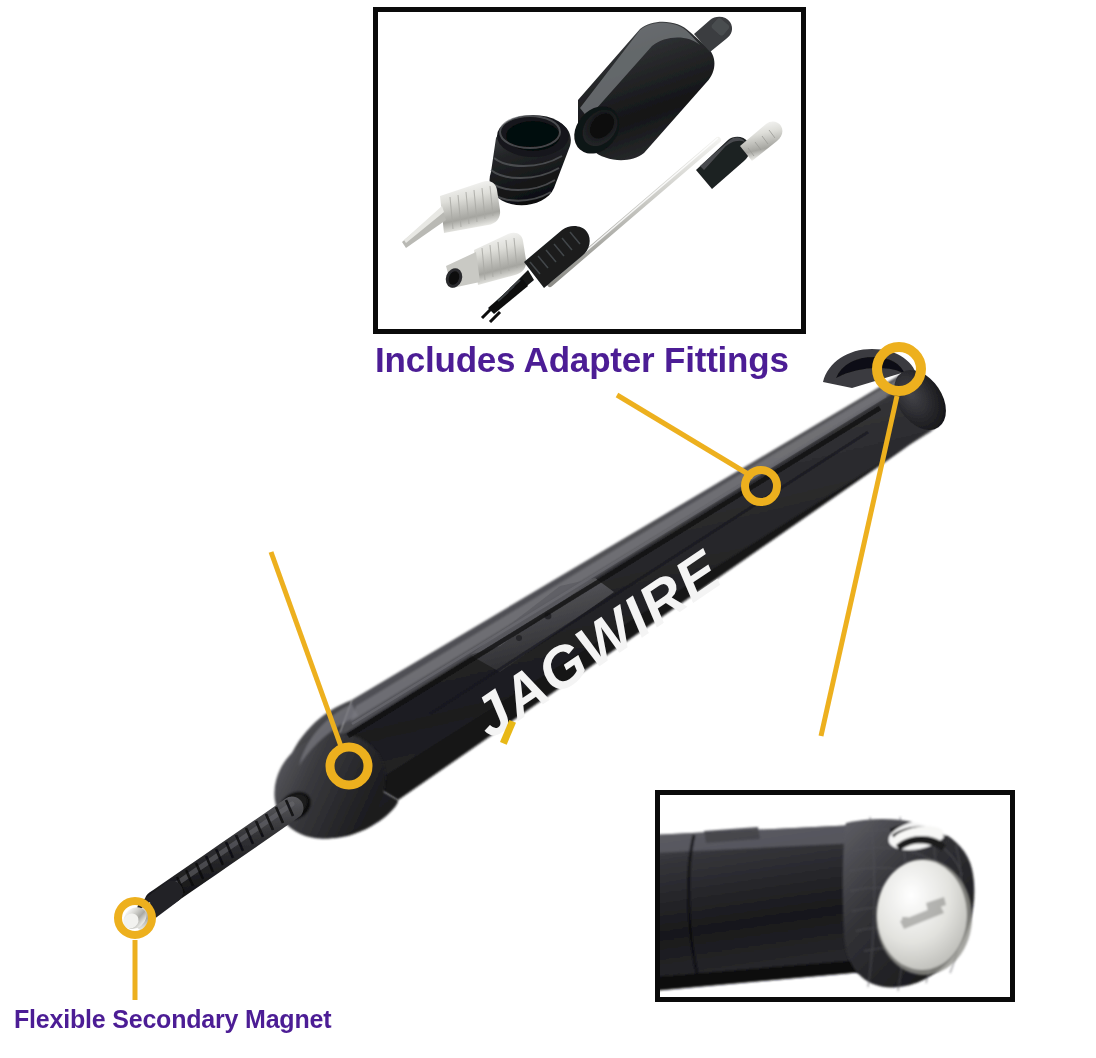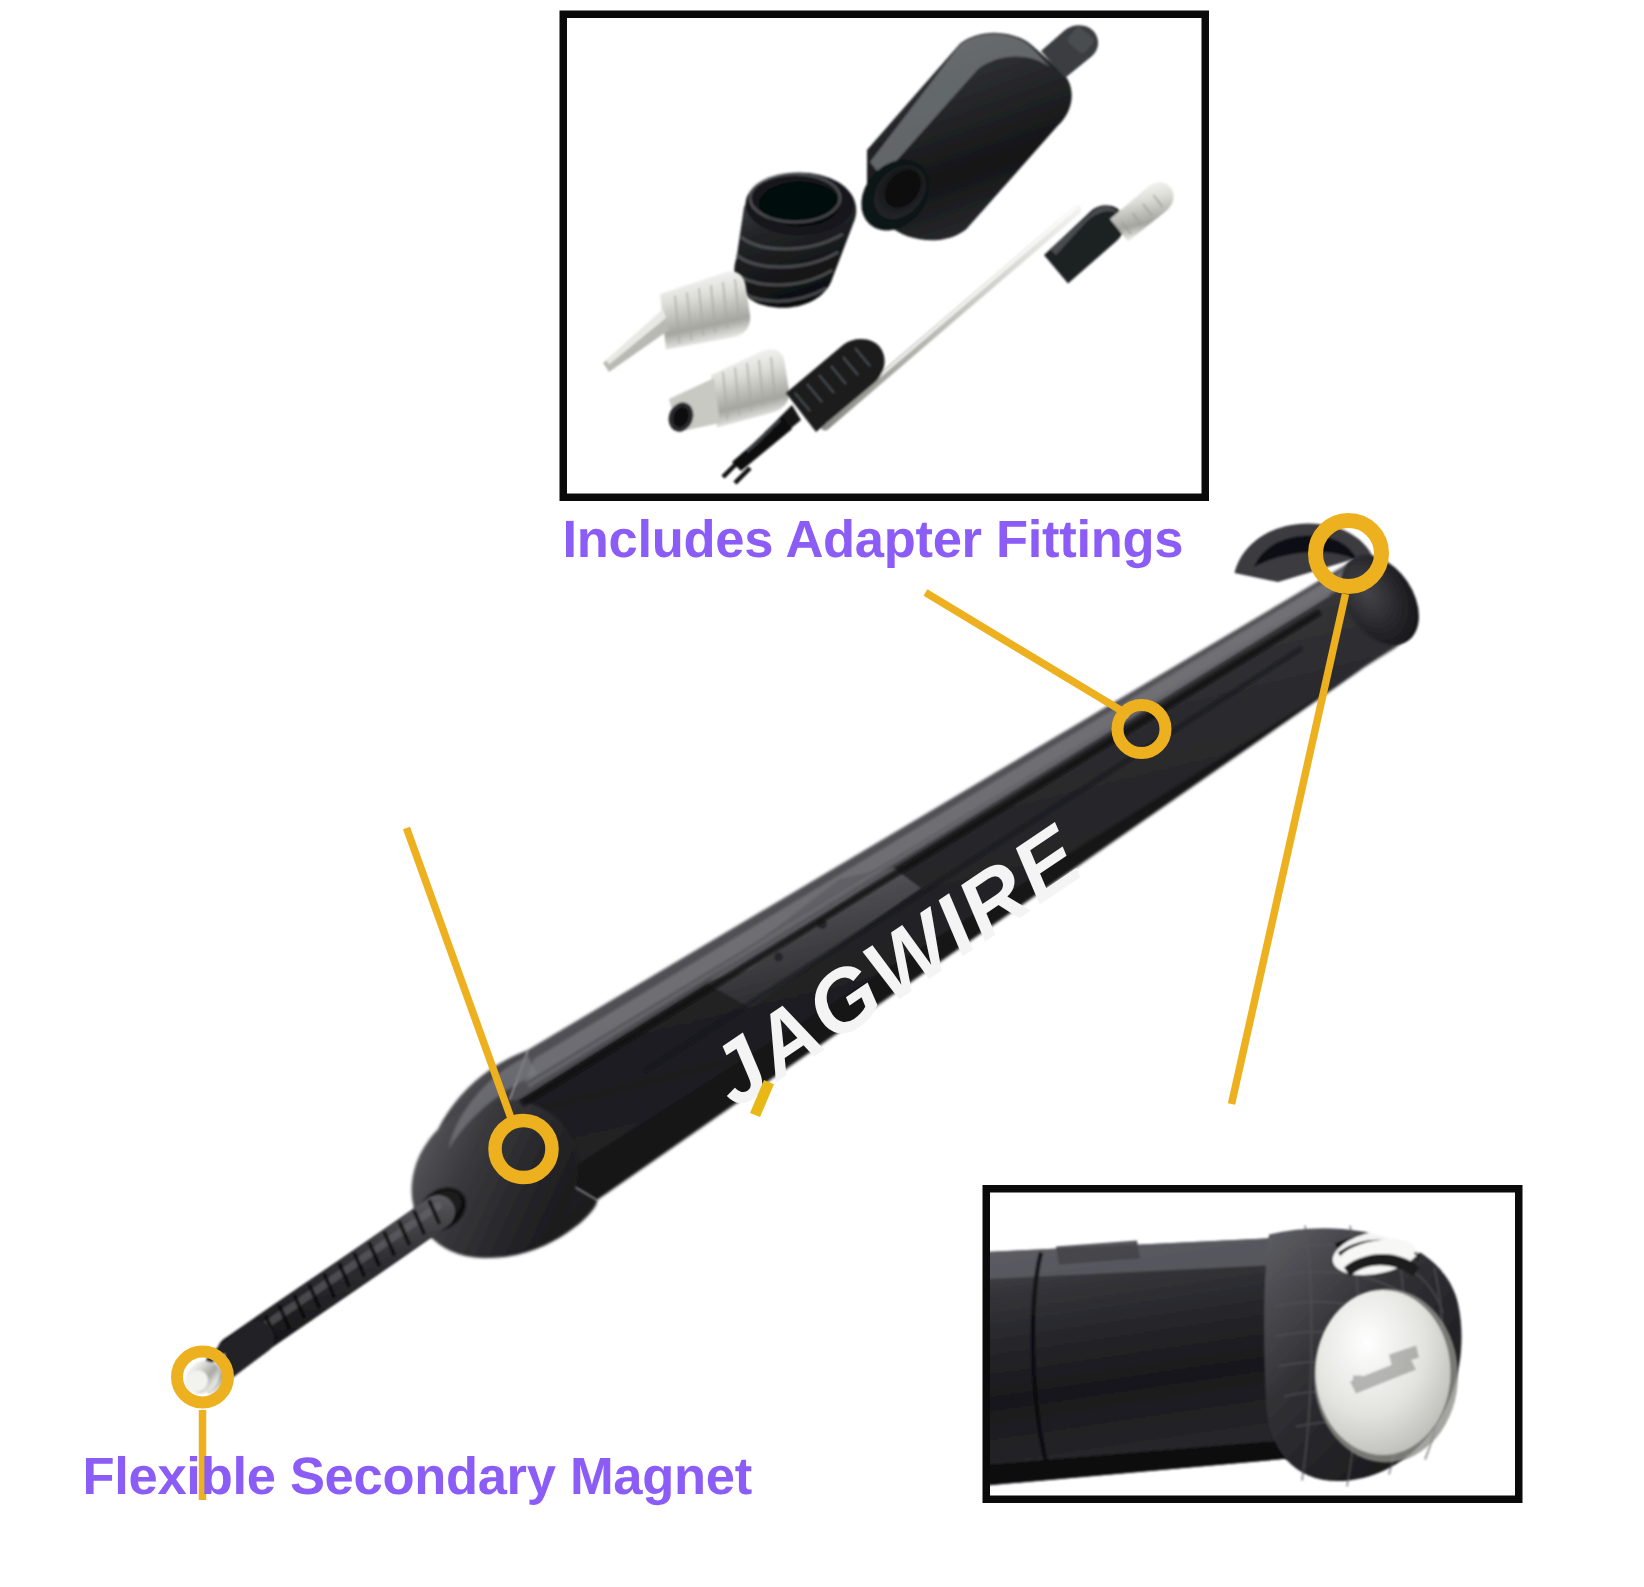--- a/index.html
+++ b/index.html
@@ -31,29 +31,29 @@
   #adapter-frame { left: 373px; top: 7px; width: 433px; height: 327px; }
   #magnet-frame  { left: 655px; top: 790px; width: 360px; height: 212px; }
 
   .photo-inner { position: absolute; inset: 0; }
 
   
   .callout-label {
     position: absolute;
     font-family: "Liberation Sans", sans-serif;
     font-weight: bold;
-    color: #8b5cf6;
+    color: #4c1d95;
     letter-spacing: -0.2px;
     white-space: nowrap;
     line-height: 1;
   }
   #label-adapter  { left: 375px;  top: 342px;  font-size: 35px; }
   #label-design   { left: 59px;   top: 500px;  font-size: 34px; }
   #label-primary  { left: 562px;  top: 744px;  font-size: 35px; }
-  #label-secondary{ left: 14px;   top: 967px; font-size: 35px; margin-left: 41px; }
+  #label-secondary{ left: 14px;   top: 1007px; font-size: 25px; }
 
   
   #annotations {
     position: absolute;
     left: 0; top: 0;
     width: 1096px; height: 1058px;
     pointer-events: none;
   }
 </style>
 </head>

